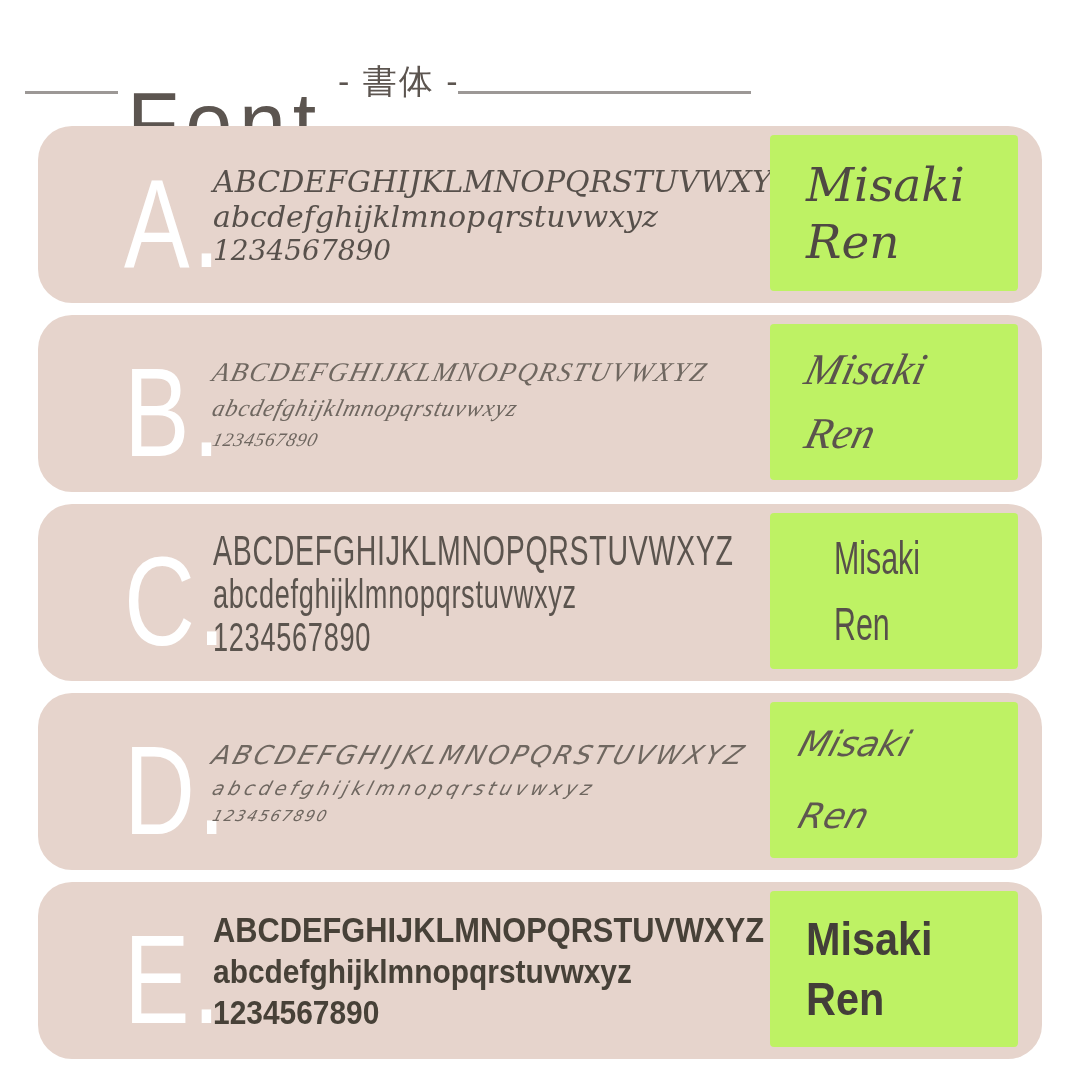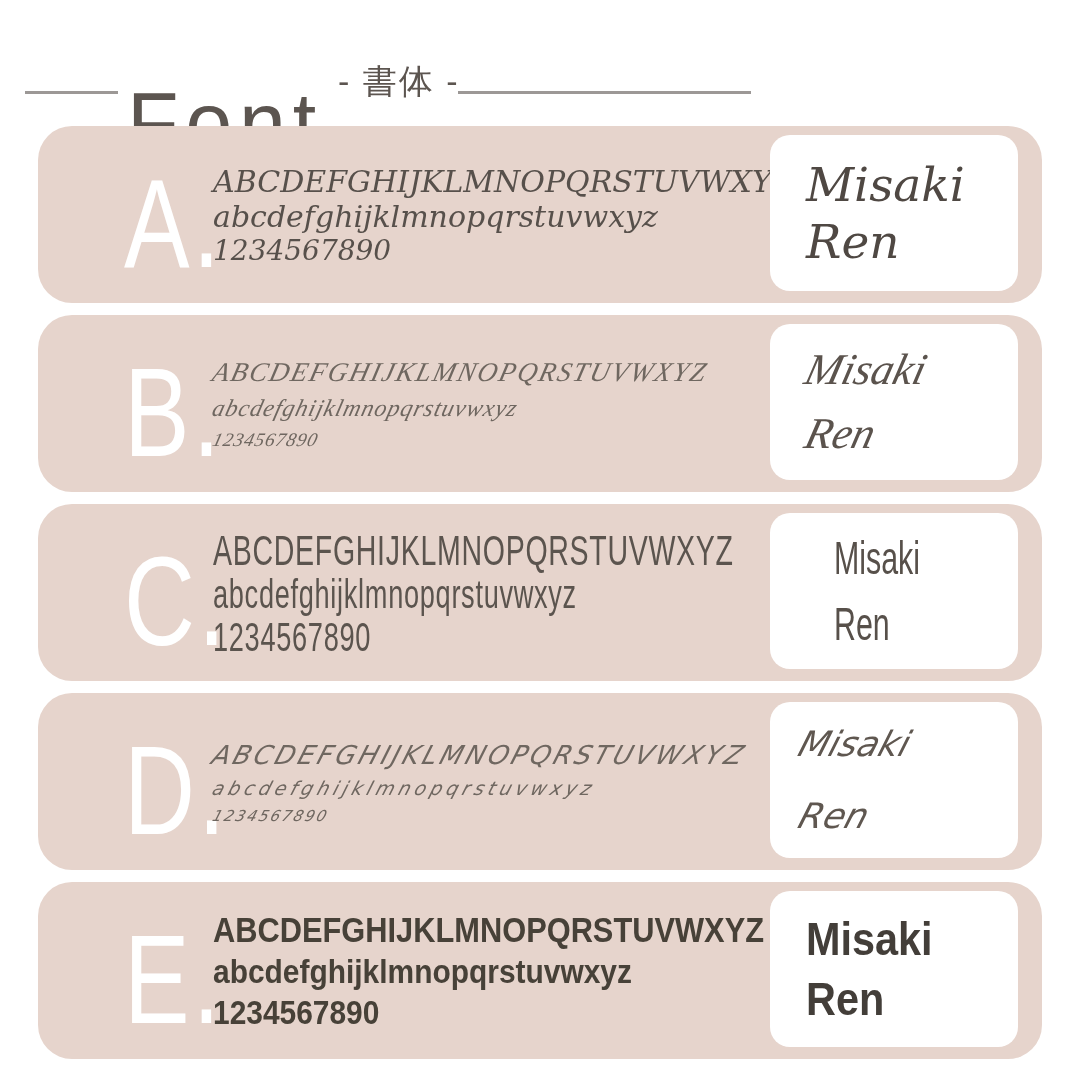--- a/index.html
+++ b/index.html
@@ -46,21 +46,21 @@
 
   .samples {
     position: absolute; left: 175px; top: 50%;
     transform: translateY(-50%);
     white-space: nowrap;
   }
   .sline { display: block; }
 
   .example {
     position: absolute; top: 9px; right: 24px; bottom: 12px; width: 248px;
-    background: #ffffff; border-radius: 20px;
+    background: #bef264; border-radius: 4px;
     display: flex; flex-direction: column; justify-content: center;
     box-sizing: border-box; padding-left: 36px;
   }
   .eline { display: block; white-space: nowrap; }
 
   
   .row-a .sline { font-family: "DejaVu Serif", serif; font-style: italic; color: #57504b; }
   .row-a .upper  { font-size: 30px; line-height: 35px; }
   .row-a .lower  { font-size: 30px; line-height: 35px; }
   .row-a .digits { font-size: 28px; line-height: 33px; }

